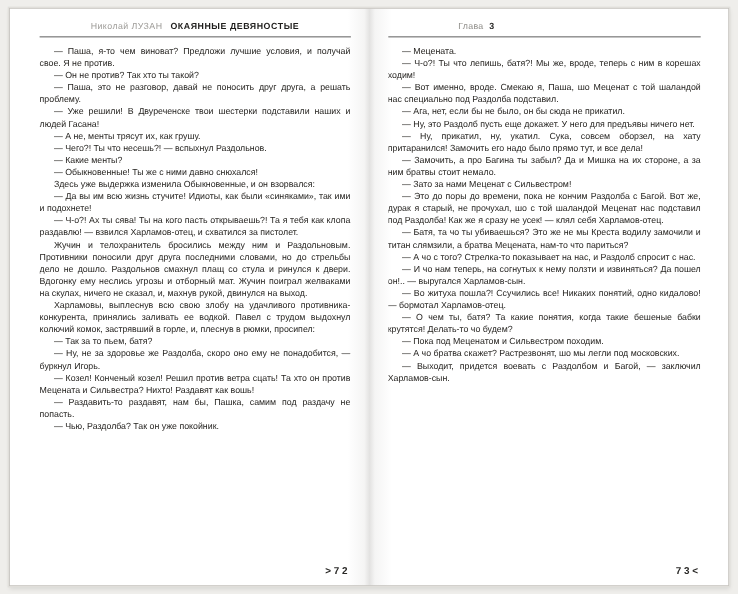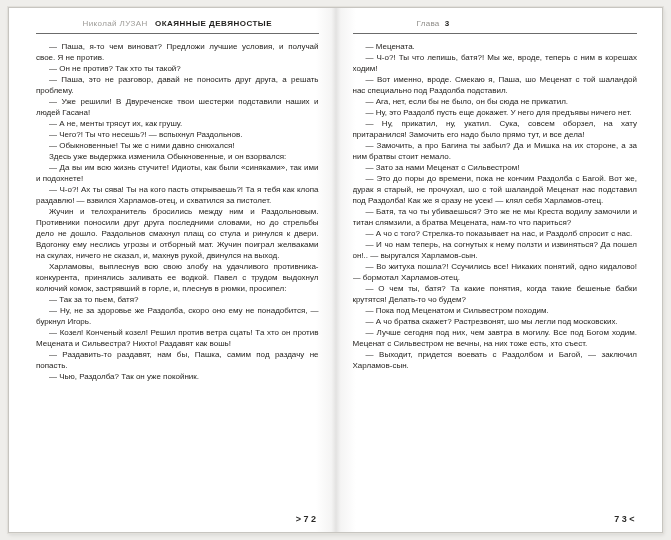--- a/index.html
+++ b/index.html
@@ -92,20 +92,21 @@
         <span class="hdr-author">Николай ЛУЗАН</span>
         <span class="hdr-title">ОКАЯННЫЕ ДЕВЯНОСТЫЕ</span>
       </div>
       <div class="page-body">
           <p class="para">— Паша, я-то чем виноват? Предложи лучшие условия, и получай свое. Я не против.</p>
           <p class="para">— Он не против? Так хто ты такой?</p>
           <p class="para">— Паша, это не разговор, давай не поносить друг друга, а решать проблему.</p>
           <p class="para">— Уже решили! В Двуреченске твои шестерки подставили наших и людей Гасана!</p>
           <p class="para">— А не, менты трясут их, как грушу.</p>
           <p class="para">— Чего?! Ты что несешь?! — вспыхнул Раздольнов.</p>
+          <p class="para">— Какие менты?</p>
           <p class="para">— Обыкновенные! Ты же с ними давно снюхался!</p>
           <p class="para">Здесь уже выдержка изменила Обыкновенные, и он взорвался:</p>
           <p class="para">— Да вы им всю жизнь стучите! Идиоты, как были «синяками», так ими и подохнете!</p>
           <p class="para">— Ч-о?! Ах ты сява! Ты на кого пасть открываешь?! Та я тебя как клопа раздавлю! — взвился Харламов-отец, и схватился за пистолет.</p>
           <p class="para">Жучин и телохранитель бросились между ним и Раздольновым. Противники поносили друг друга последними словами, но до стрельбы дело не дошло. Раздольнов смахнул плащ со стула и ринулся к двери. Вдогонку ему неслись угрозы и отборный мат. Жучин поиграл желваками на скулах, ничего не сказал, и, махнув рукой, двинулся на выход.</p>
           <p class="para">Харламовы, выплеснув всю свою злобу на удачливого противника-конкурента, принялись заливать ее водкой. Павел с трудом выдохнул колючий комок, застрявший в горле, и, плеснув в рюмки, просипел:</p>
           <p class="para">— Так за то пьем, батя?</p>
           <p class="para">— Ну, не за здоровье же Раздолба, скоро оно ему не понадобится, — буркнул Игорь.</p>
           <p class="para">— Козел! Конченый козел! Решил против ветра сцать! Та хто он против Мецената и Сильвестра? Нихто! Раздавят как вошь!</p>
           <p class="para">— Раздавить-то раздавят, нам бы, Пашка, самим под раздачу не попасть.</p>
@@ -131,21 +132,20 @@
           <p class="para">— Замочить, а про Багина ты забыл? Да и Мишка на их стороне, а за ним братвы стоит немало.</p>
           <p class="para">— Зато за нами Меценат с Сильвестром!</p>
           <p class="para">— Это до поры до времени, пока не кончим Раздолба с Багой. Вот же, дурак я старый, не прочухал, шо с той шаландой Меценат нас подставил под Раздолба! Как же я сразу не усек! — клял себя Харламов-отец.</p>
           <p class="para">— Батя, та чо ты убиваешься? Это же не мы Креста водилу замочили и титан слямзили, а братва Мецената, нам-то что париться?</p>
           <p class="para">— А чо с того? Стрелка-то показывает на нас, и Раздолб спросит с нас.</p>
           <p class="para">— И чо нам теперь, на согнутых к нему ползти и извиняться? Да пошел он!.. — выругался Харламов-сын.</p>
           <p class="para">— Во житуха пошла?! Ссучились все! Никаких понятий, одно кидалово! — бормотал Харламов-отец.</p>
           <p class="para">— О чем ты, батя? Та какие понятия, когда такие бешеные бабки крутятся! Делать-то чо будем?</p>
           <p class="para">— Пока под Меценатом и Сильвестром походим.</p>
           <p class="para">— А чо братва скажет? Растрезвонят, шо мы легли под московских.</p>
-          <p class="para">— Лучше сегодня под них, чем завтра в могилу. Все под Богом ходим. Меценат с Сильвестром не вечны, на них тоже есть, хто съест.</p>
           <p class="para">— Выходит, придется воевать с Раздолбом и Багой, — заключил Харламов-сын.</p>
         </div>
       <div class="page-footer">
         <span>73&lt;</span>
       </div>
     </div>
 
   </div>
 </div>
 

